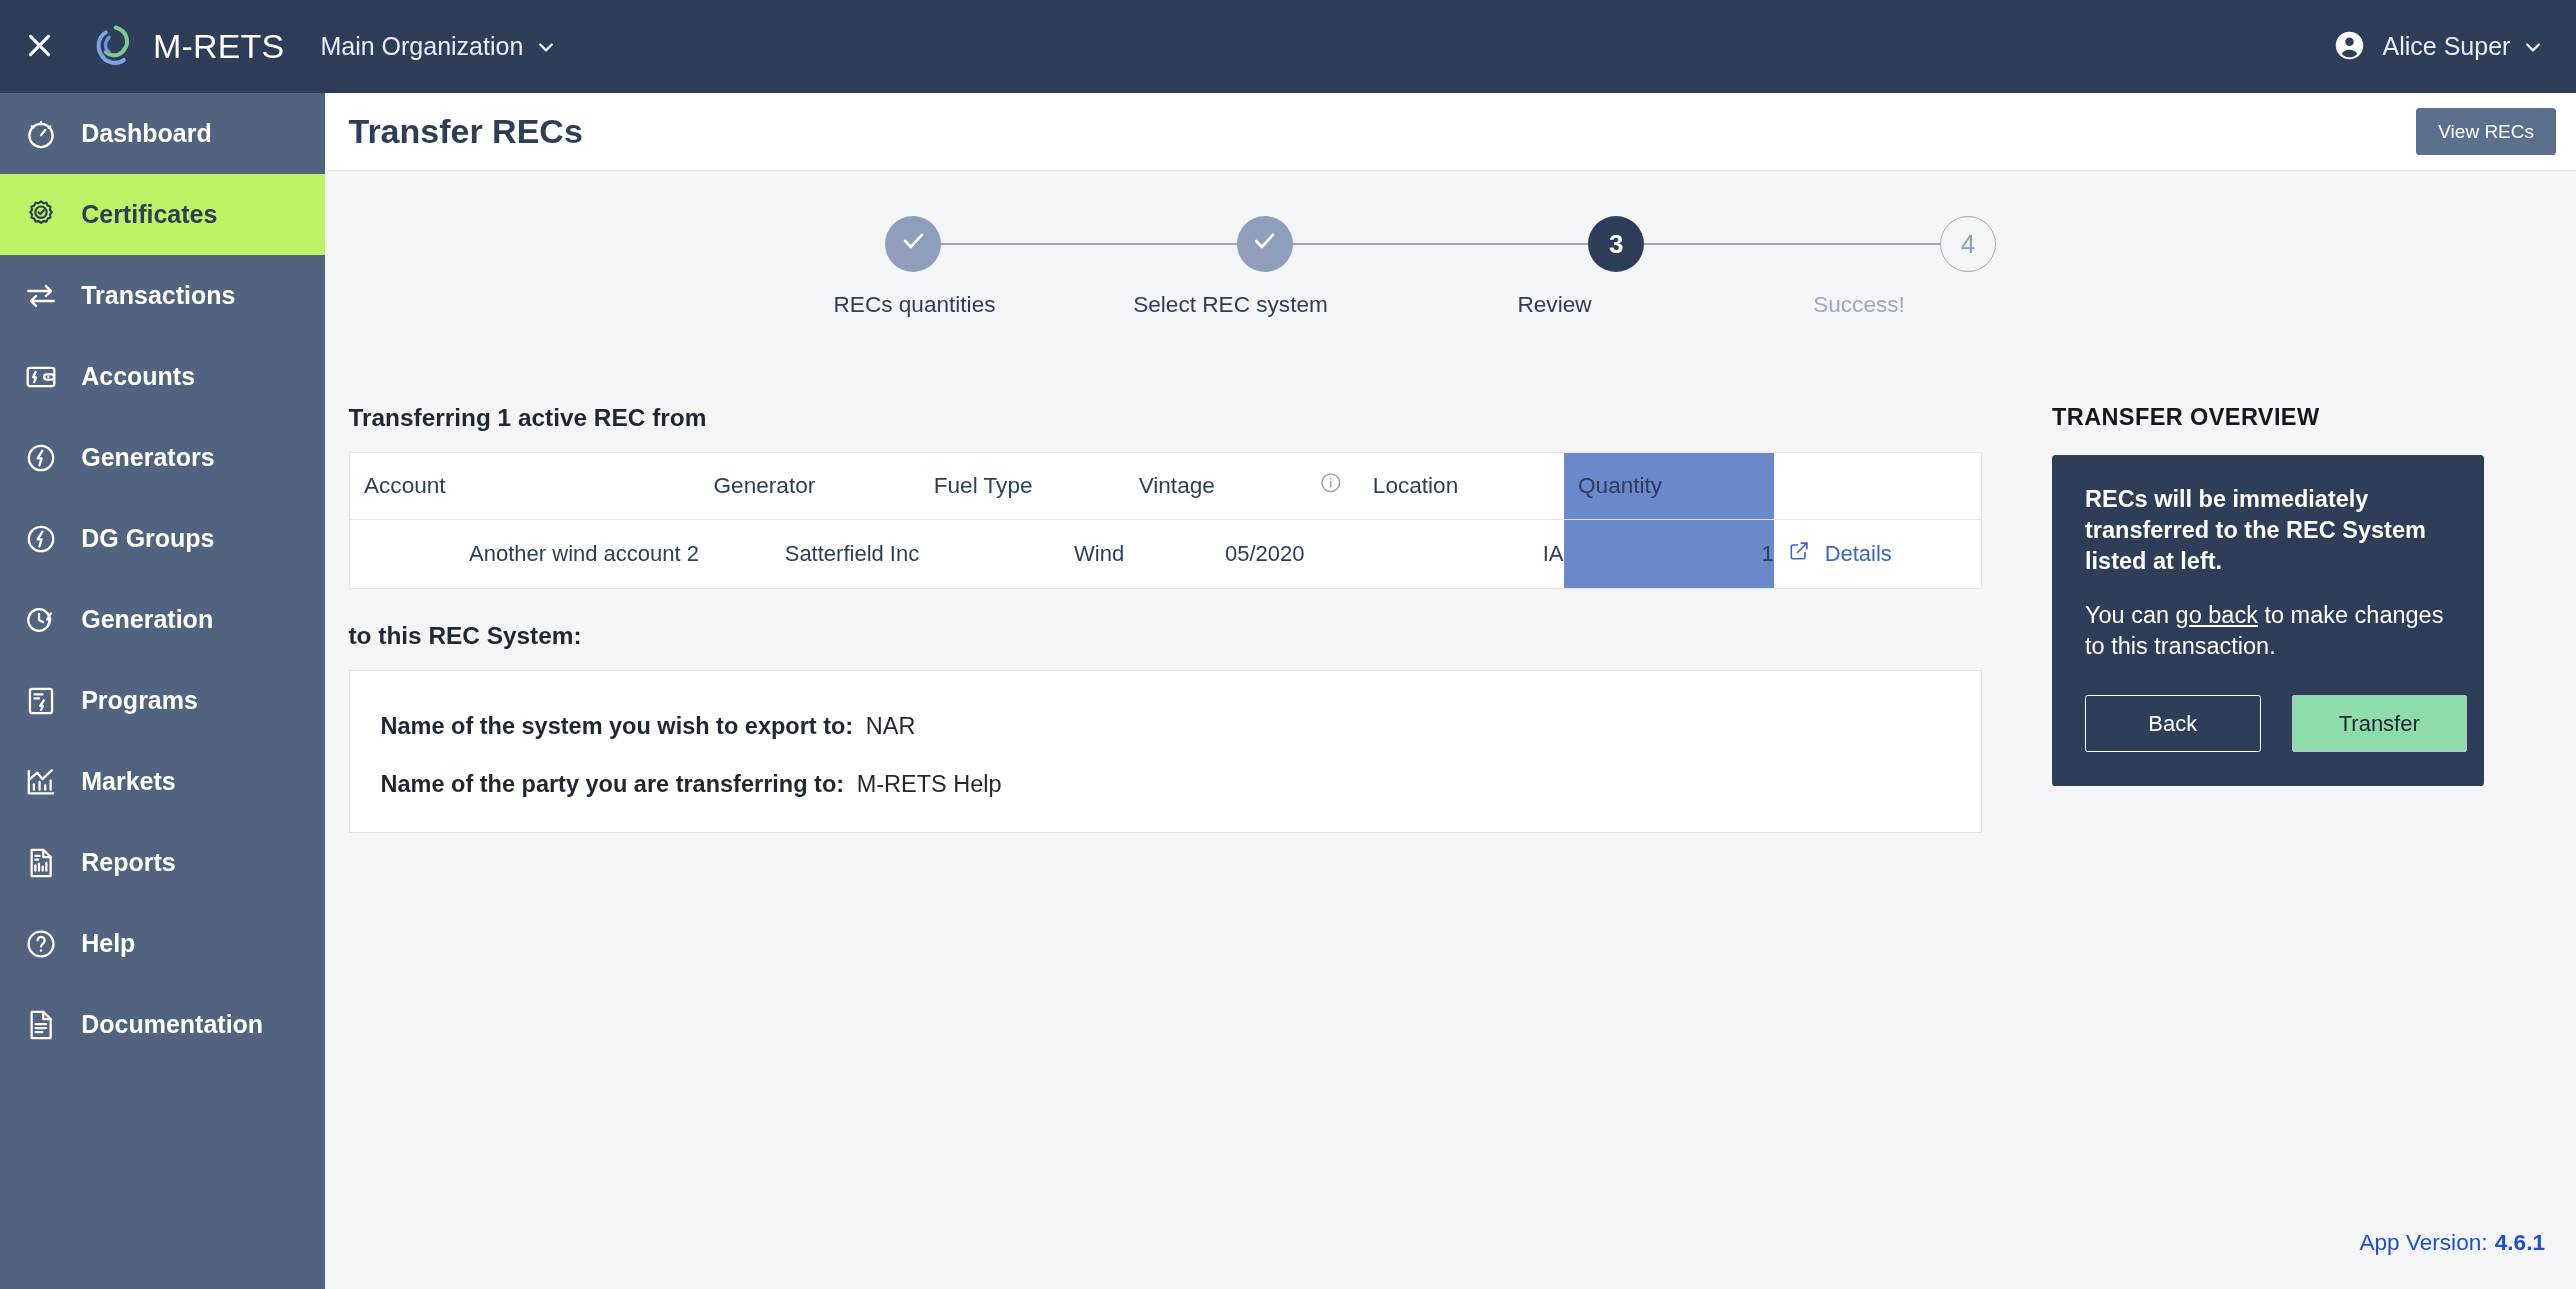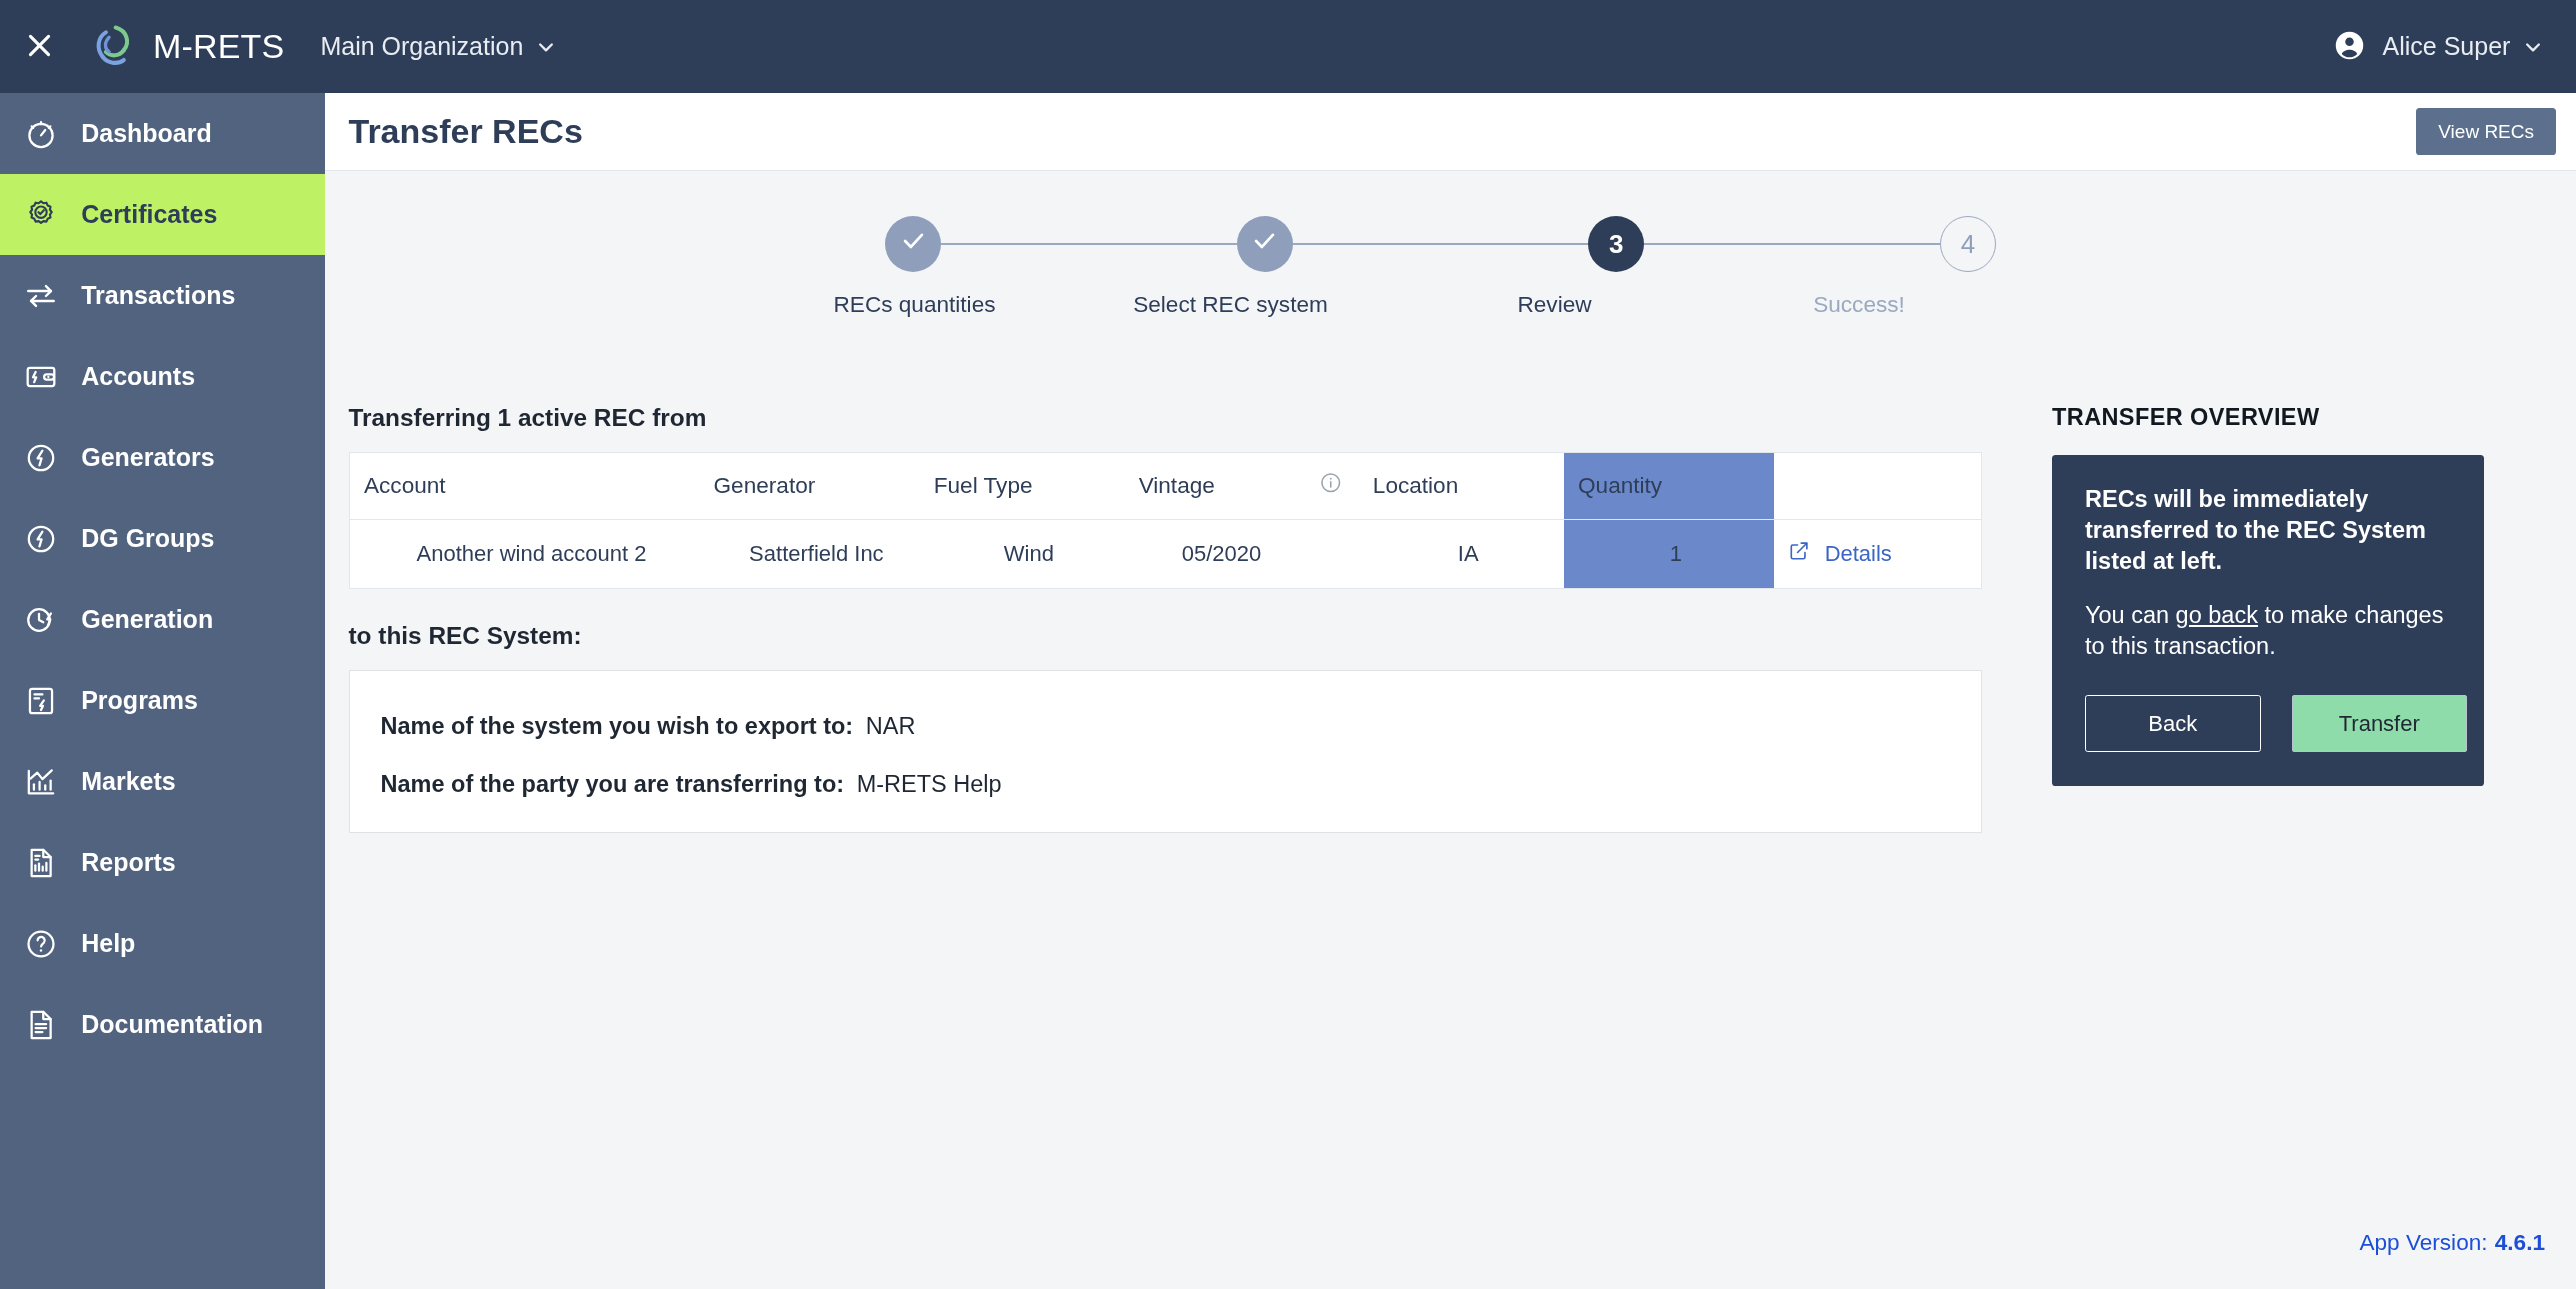--- a/index.html
+++ b/index.html
@@ -117,21 +117,21 @@
   table.rec-table {
     width: 1633px; border-collapse: collapse; background: #ffffff;
     border: 0.9px solid #e3e6ea;
   }
   table.rec-table th {
     text-align: left; font-size: 22.6px; font-weight: 400; color: #2e3e58;
     padding: 18px 0 18px 14.5px; height: 65px;
     border-bottom: 0.9px solid #e3e6ea; vertical-align: middle;
   }
   table.rec-table td {
-    text-align: center; font-size: 22px; font-weight: 400; color: #2e3e58;
+    text-align: right; font-size: 22px; font-weight: 400; color: #2e3e58;
     padding: 20px 0 20px 14.5px; height: 69px; vertical-align: middle;
   }
   th.c-account, td.c-account { width: 352px; }
   th.c-generator, td.c-generator { width: 221px; }
   th.c-fuel, td.c-fuel { width: 206px; }
   th.c-vintage, td.c-vintage { width: 181px; }
   th.c-info, td.c-info { width: 54px; padding-left: 0; text-align: center; }
   th.c-location, td.c-location { width: 206px; }
   th.c-qty, td.c-qty { width: 211px; background: #6b89ca; color: #ffffff; }
   th.c-qty { border-bottom: 0.9px solid #ffffff; }

